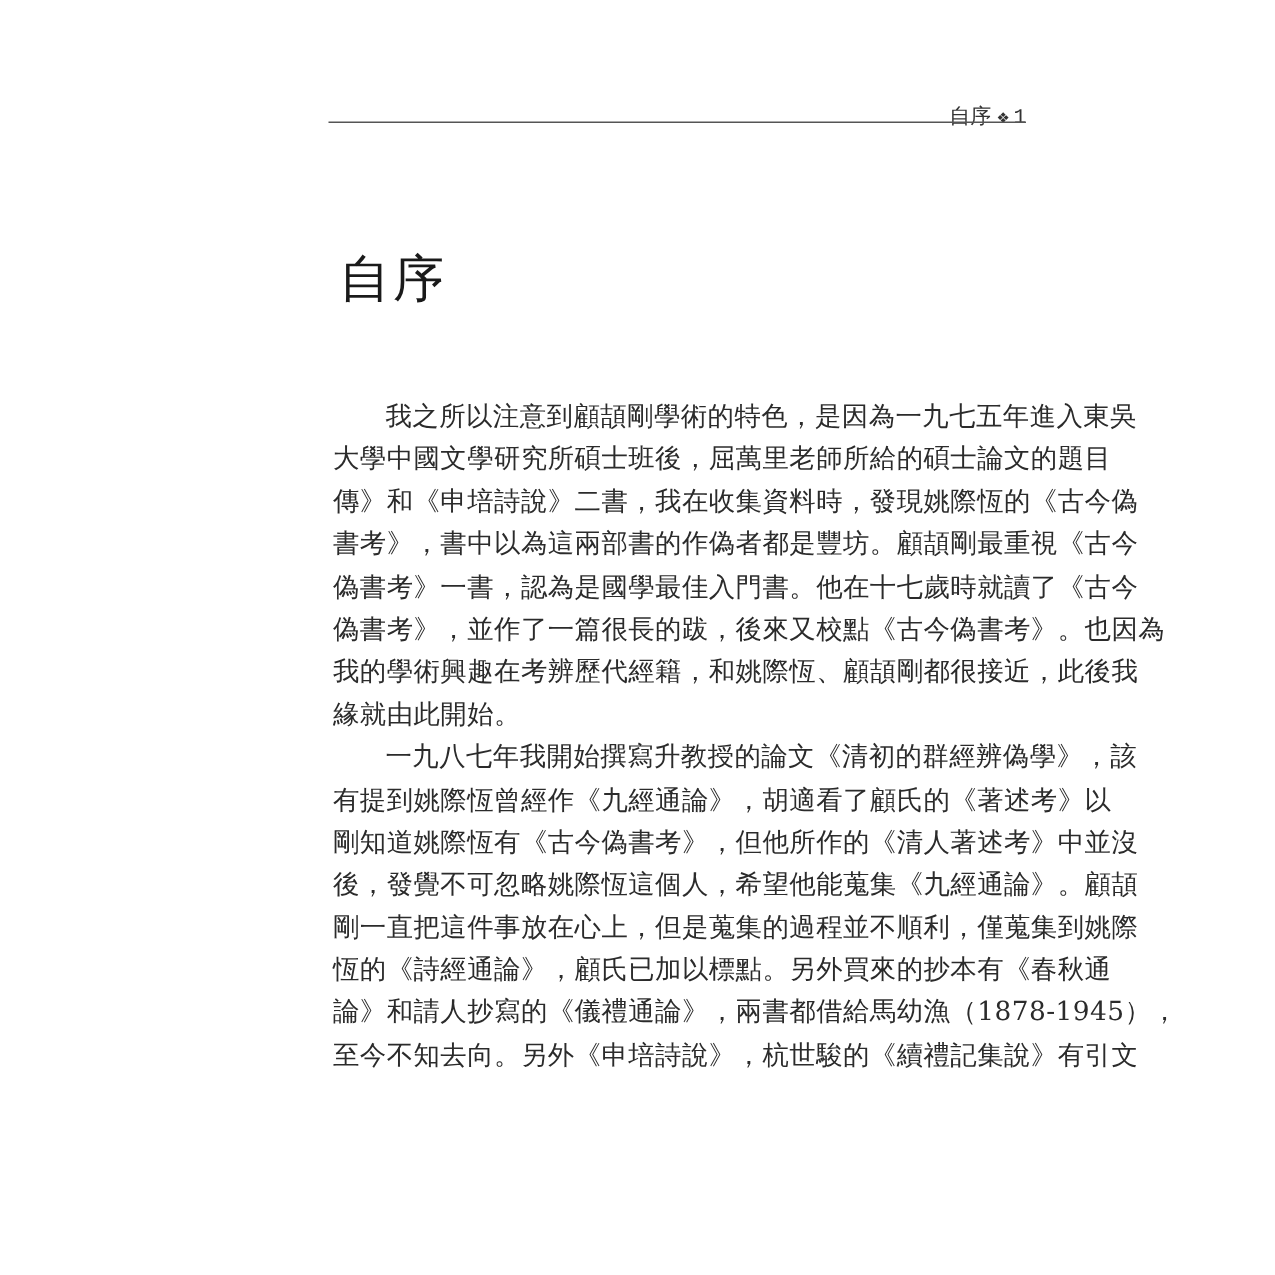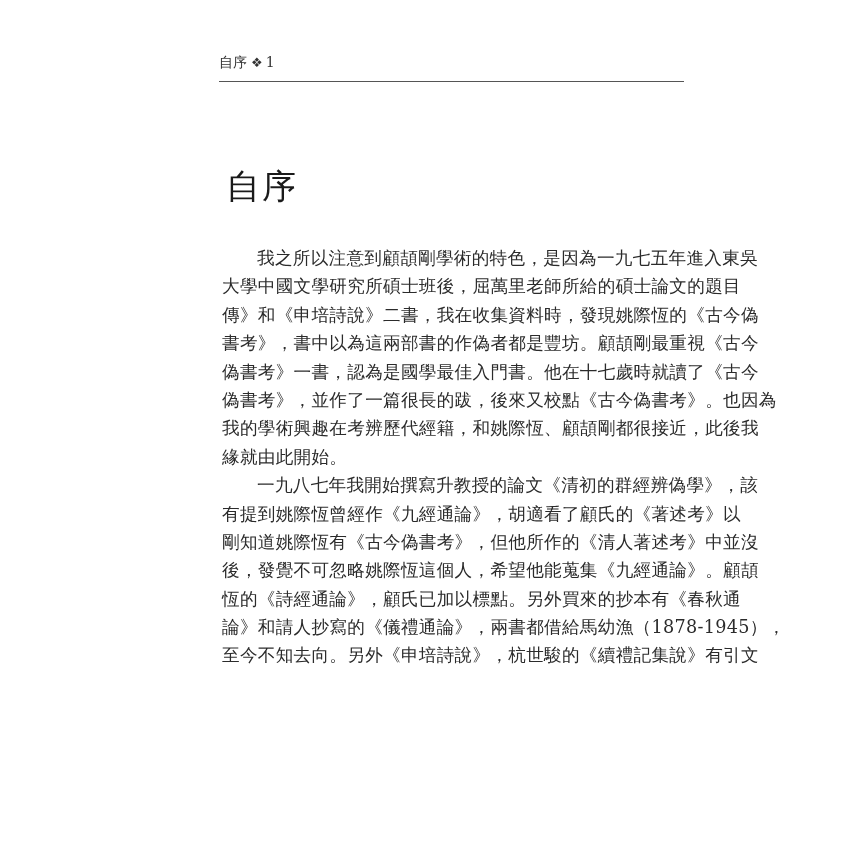--- a/index.html
+++ b/index.html
@@ -11,26 +11,28 @@
       width: 850px;
       height: 850px;
       position: relative;
       overflow: hidden;
       font-family: "DejaVu Serif", "Liberation Serif", serif;
       color: #2a2a2a;
     }
     .running-header {
       position: absolute;
       left: 219px;
-      top: 52px;
+      top: 69px;
       width: 465px;
       height: 20px;
+      text-align: right;
       font-size: 14px;
       line-height: 20px;
       color: #333;
+      font-family: Liberation Mono, monospace;
     }
     .running-header .ornament {
       font-size: 13px;
       margin: 0 3px 0 4px;
     }
     .header-rule {
       position: absolute;
       left: 219px;
       top: 81px;
       width: 465px;
@@ -44,21 +46,21 @@
       font-size: 34px;
       line-height: 46px;
       letter-spacing: 2px;
       color: #1a1a1a;
       margin: 0;
       font-weight: normal;
     }
     .body-text {
       position: absolute;
       left: 222px;
-      top: 244px;
+      top: 264px;
       width: 456px;
     }
     .line {
       font-size: 17.6px;
       line-height: 28.4px;
       height: 28.4px;
       white-space: nowrap;
       letter-spacing: 0.3px;
       color: #2b2b2b;
     }
@@ -82,16 +84,17 @@
   <div class="line">傳》和《申培詩說》二書，我在收集資料時，發現姚際恆的《古今偽</div>
   <div class="line">書考》，書中以為這兩部書的作偽者都是豐坊。顧頡剛最重視《古今</div>
   <div class="line">偽書考》一書，認為是國學最佳入門書。他在十七歲時就讀了《古今</div>
   <div class="line">偽書考》，並作了一篇很長的跋，後來又校點《古今偽書考》。也因為</div>
   <div class="line">我的學術興趣在考辨歷代經籍，和姚際恆、顧頡剛都很接近，此後我</div>
   <div class="line">緣就由此開始。</div>
   <div class="line indent">一九八七年我開始撰寫升教授的論文《清初的群經辨偽學》，該</div>
   <div class="line">有提到姚際恆曾經作《九經通論》，胡適看了顧氏的《著述考》以</div>
   <div class="line">剛知道姚際恆有《古今偽書考》，但他所作的《清人著述考》中並沒</div>
   <div class="line">後，發覺不可忽略姚際恆這個人，希望他能蒐集《九經通論》。顧頡</div>
+  <div class="line">剛一直把這件事放在心上，但是蒐集的過程並不順利，僅蒐集到姚際</div>
   <div class="line">恆的《詩經通論》，顧氏已加以標點。另外買來的抄本有《春秋通</div>
   <div class="line">論》和請人抄寫的《儀禮通論》，兩書都借給馬幼漁（1878-1945），</div>
   <div class="line">至今不知去向。另外《申培詩說》，杭世駿的《續禮記集說》有引文</div>
 </div>
 
 </body></html>

